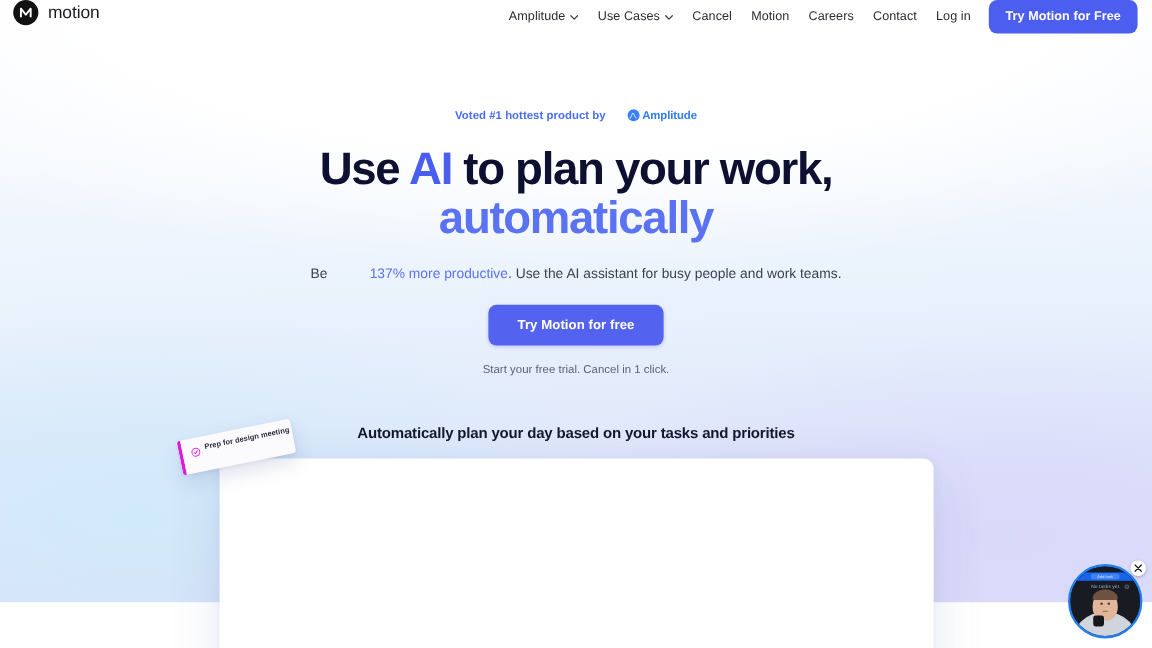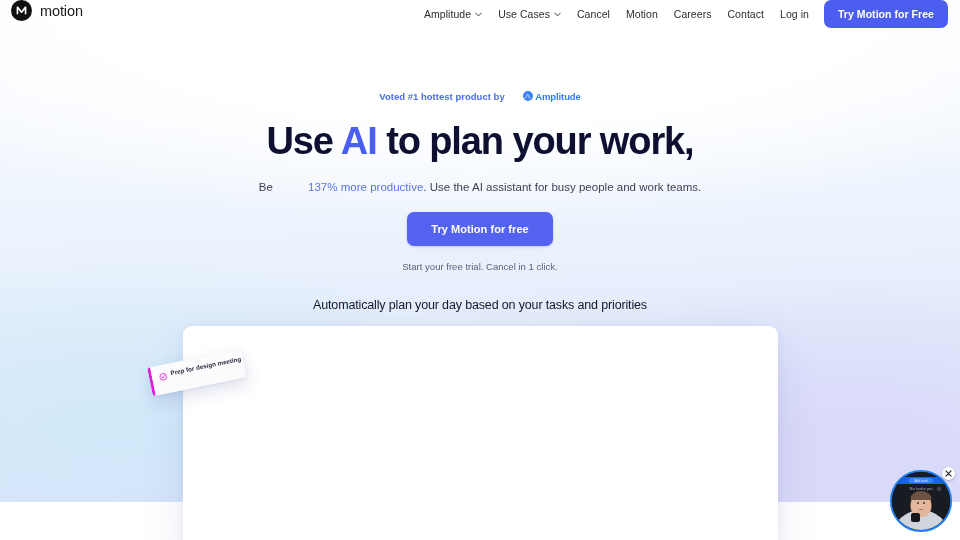--- a/index.html
+++ b/index.html
@@ -202,23 +202,23 @@
   }
 
   .trial-note {
     margin-top: 15px;
     font-size: 9.5px;
     color: #5c6275;
     letter-spacing: 0.02px;
   }
 
   .section-title {
-    margin-top: 26px;
+    margin-top: 40px;
     font-size: 12.5px;
-    font-weight: 400;
+    font-weight: 700;
     color: #16182e;
     letter-spacing: -0.15px;
   }
 
   
   .preview-stage {
     position: relative;
     z-index: 6;
     margin-top: 14px;
     display: flex;
@@ -456,20 +456,21 @@
         <svg width="7" height="7" viewBox="0 0 16 16" aria-hidden="true">
           <path d="M2 12.2c1.6 0 2.4-2.1 3.3-4.6C6.1 5.4 6.8 3 8 3s1.9 2.4 2.7 4.6c.9 2.5 1.7 4.6 3.3 4.6" stroke="#ffffff" stroke-width="1.7" fill="none" stroke-linecap="round" stroke-linejoin="round"></path>
         </svg>
       </span>
       <span class="amp-word">Amplitude</span>
     </span>
   </div>
 
   <h1 class="headline">
     <span>Use </span><span class="accent">AI</span><span> to plan your work,</span>
+    <span class="line2">automatically</span>
   </h1>
 
   <p class="subhead">
     <span>Be </span><a class="link" href="#">137% more productive</a><span>. Use the AI assistant for busy people and work teams.</span>
   </p>
 
   <div>
     <button class="hero-cta">Try Motion for free</button>
   </div>
 

